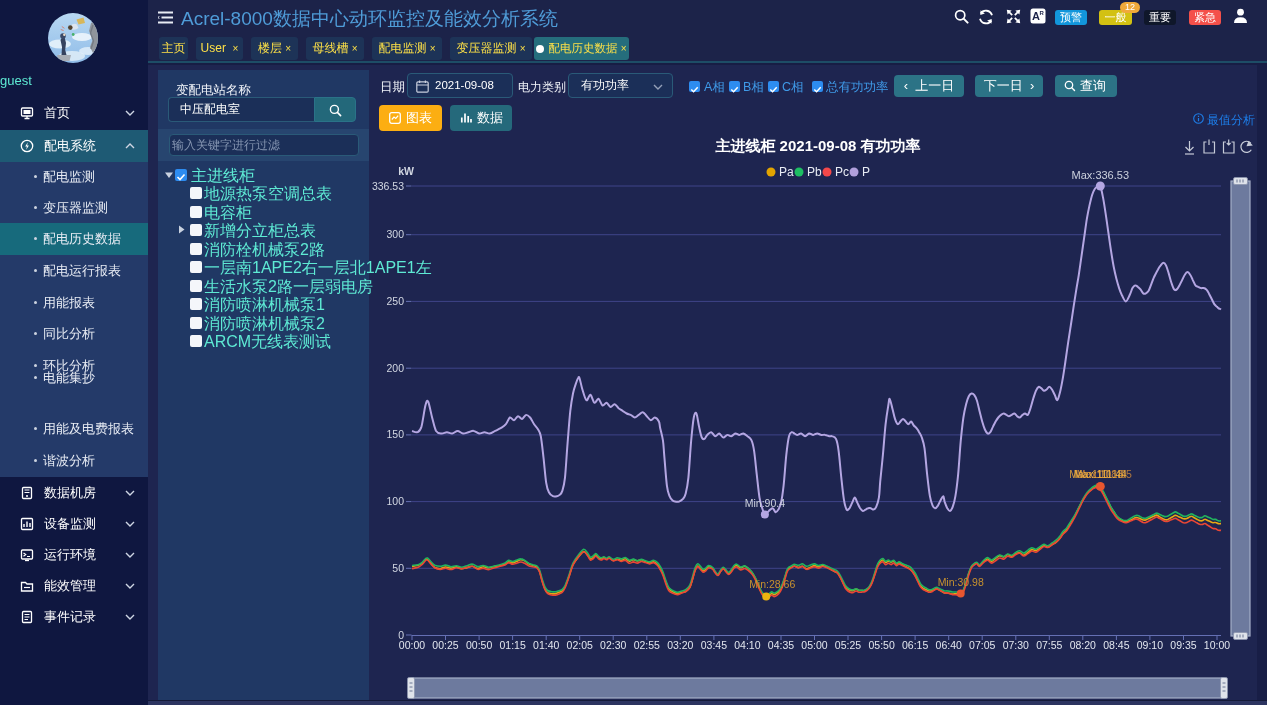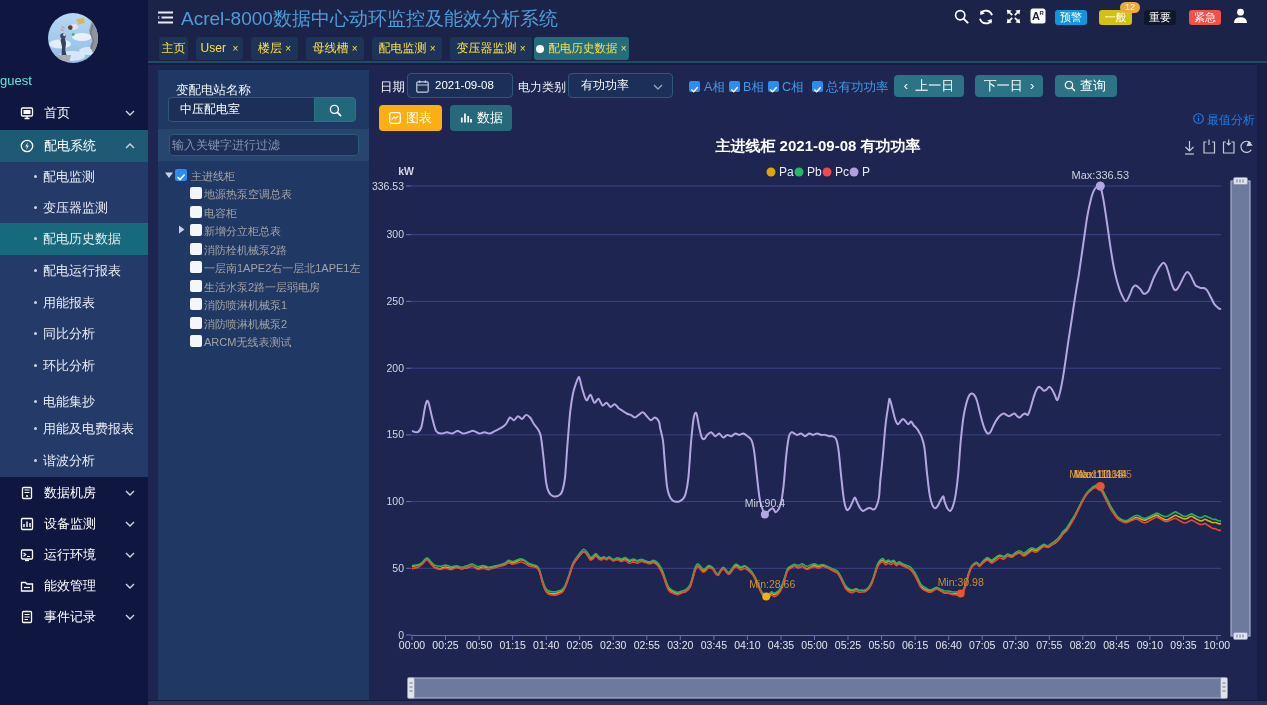--- a/index.html
+++ b/index.html
@@ -11,21 +11,21 @@
 .mitem svg.ic{position:absolute;left:20px;top:50%;transform:translateY(-50%);}
 .mitem svg.chev{position:absolute;right:13px;top:50%;transform:translateY(-50%);}
 .sub{position:absolute;left:0;width:148px;height:31px;color:#e8ecf4;font-size:13px;}
 .sub .dot{position:absolute;left:34px;top:50%;width:3px;height:3px;margin-top:-1.5px;border-radius:50%;background:#ccd3e0;}
 .sub .txt{position:absolute;left:43px;top:50%;transform:translateY(-50%);}
 #header{position:absolute;left:148px;top:0;width:1119px;height:63px;background:#1c2349;border-bottom:2px solid #1d4d66;z-index:4;}
 .hbtn{position:absolute;top:10px;height:15px;border-radius:3px;color:#fff;font-size:11px;text-align:center;line-height:15px;}
 .tab{position:absolute;top:37px;height:23px;background:#1d3357;border-radius:3px;color:#fde047;font-size:12px;line-height:23px;text-align:center;}
 #content{position:absolute;left:148px;top:65px;width:1119px;height:640px;background:#1e2550;}
 #tree{position:absolute;left:10px;top:5px;width:211px;height:631px;background:#203864;}
-.trow{position:absolute;left:0;width:211px;height:19px;color:#a3a3a3;font-size:11px;white-space:nowrap;}
+.trow{position:absolute;left:0;width:211px;height:19px;color:#5eead4;font-size:16px;white-space:nowrap;}
 .cbx{position:absolute;width:12px;height:12px;border-radius:2px;background:#f4f6fa;}
 .cbx.on{background:#2d8cf0;}
 .ipt{position:absolute;background:#1b2f58;border:1px solid #2a5a78;border-radius:4px;color:#fff;font-size:13px;}
 .lbl{position:absolute;color:#f2f5fa;font-size:12.5px;}
 .blue{color:#3f9ae8;}
 .tealbtn{position:absolute;background:#2c7386;border-radius:4px;color:#fff;font-size:13px;text-align:center;}
 </style>
 </head>
 <body>
 <div id="sidebar">
@@ -156,21 +156,21 @@
       <span class="txt">用能报表</span>
     </div>
 <div class="sub" style="top:318px;">
       <span class="dot"></span>
       <span class="txt">同比分析</span>
     </div>
 <div class="sub" style="top:350px;">
       <span class="dot"></span>
       <span class="txt">环比分析</span>
     </div>
-<div class="sub" style="top:386px;">
+<div class="sub" style="top:362px;">
       <span class="dot"></span>
       <span class="txt">电能集抄</span>
     </div>
 <div class="sub" style="top:413px;">
       <span class="dot"></span>
       <span class="txt">用能及电费报表</span>
     </div>
 <div class="sub" style="top:445px;">
       <span class="dot"></span>
       <span class="txt">谐波分析</span>

